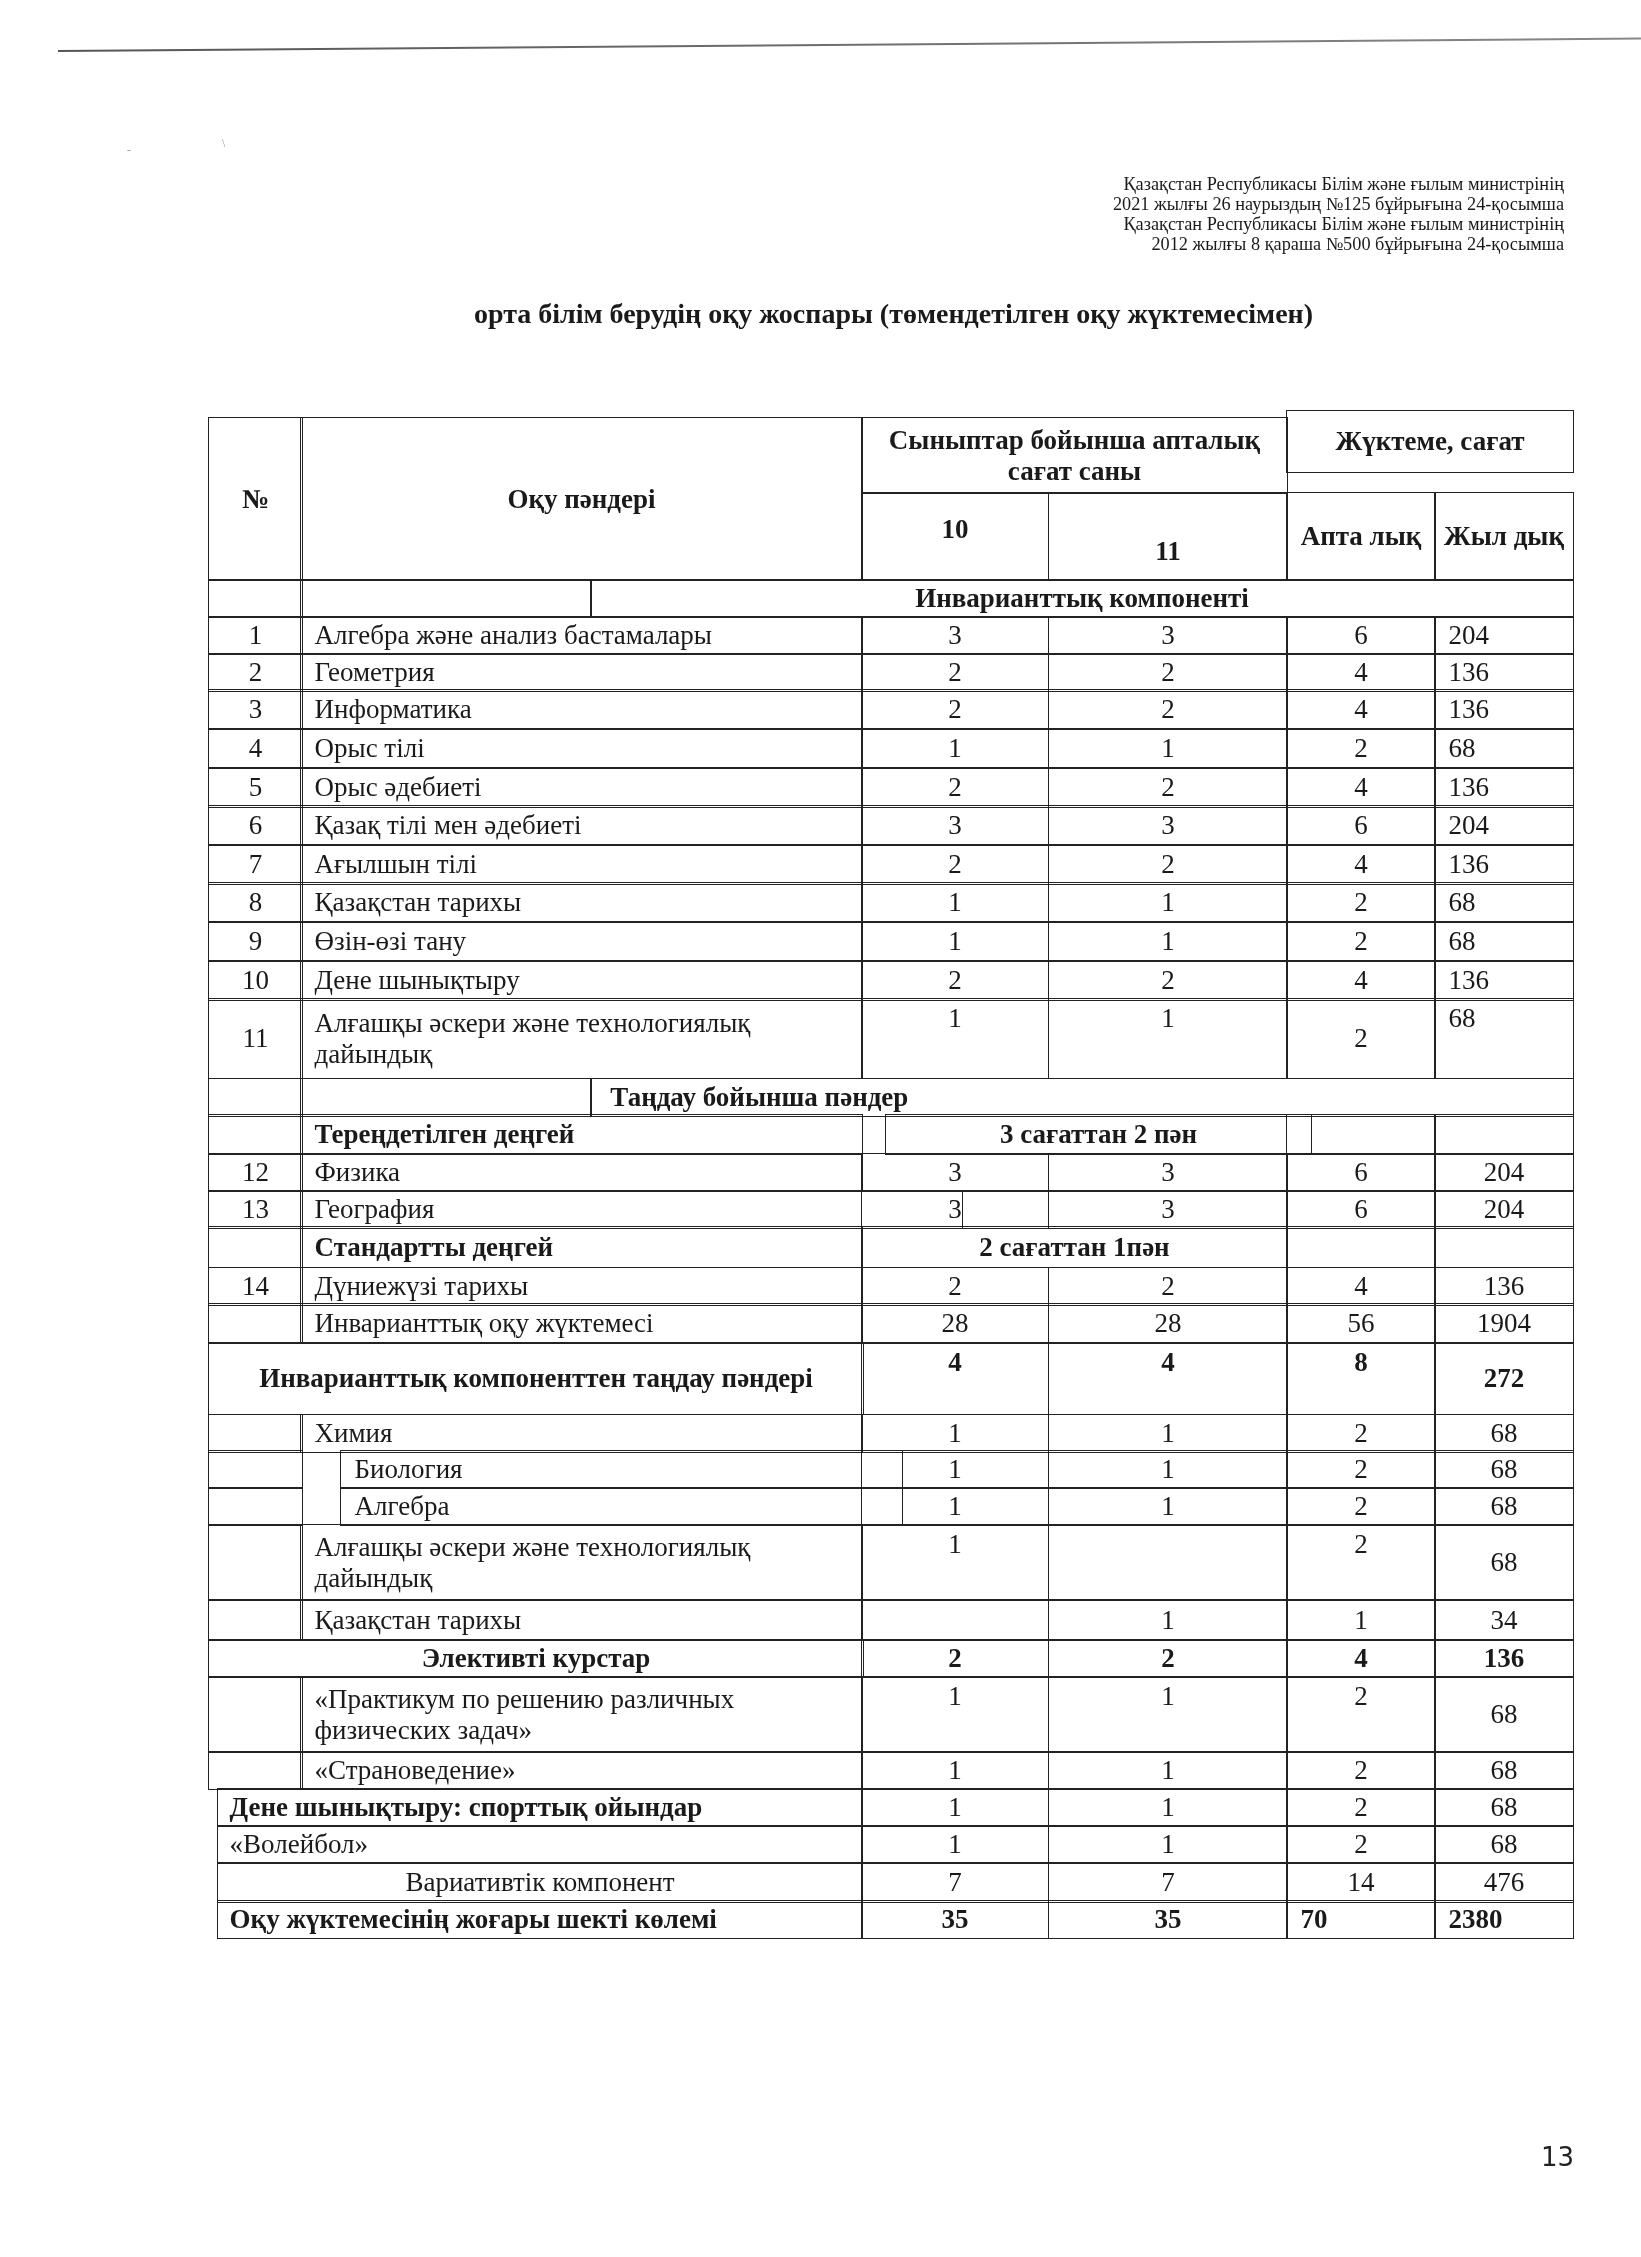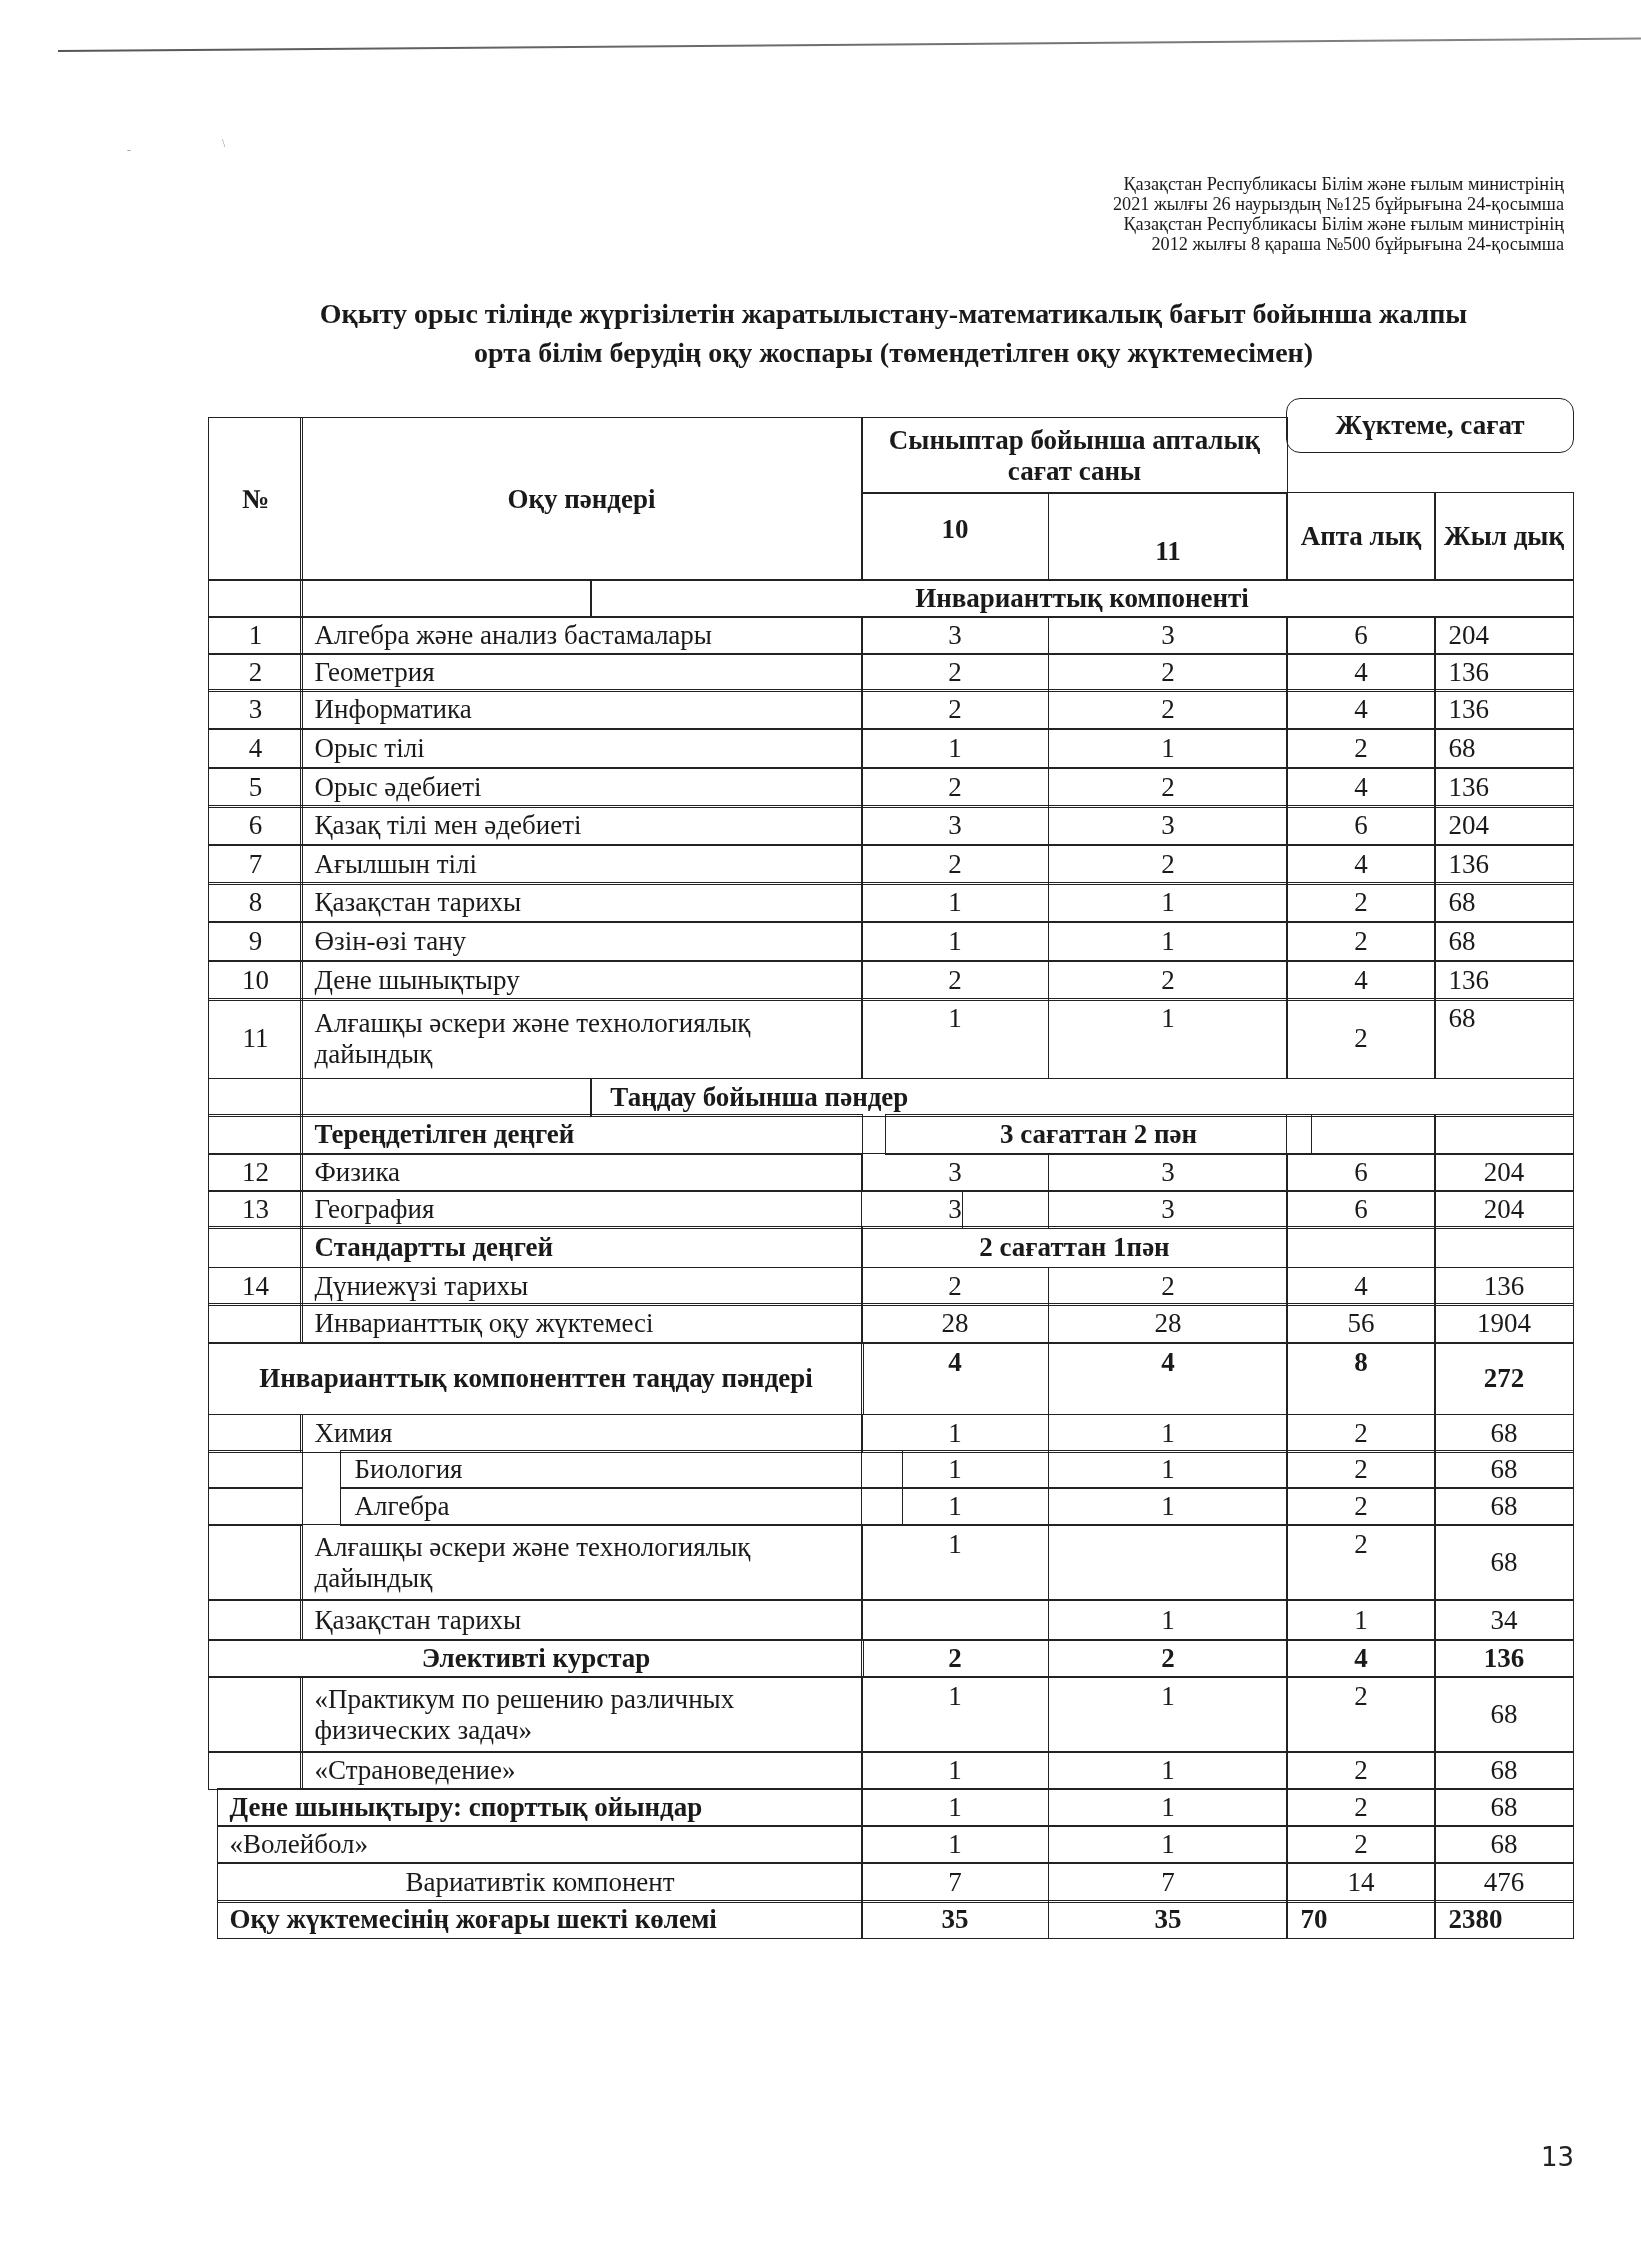--- a/index.html
+++ b/index.html
@@ -32,30 +32,29 @@
 <div class="scan-mark" style="left:222px;top:137px;">\</div>
 
 <div class="header-ref">
   <div>Қазақстан Республикасы  Білім және ғылым  министрінің</div>
   <div>2021 жылғы  26 наурыздың №125 бұйрығына 24-қосымша</div>
   <div>Қазақстан Республикасы  Білім және ғылым  министрінің</div>
   <div>2012 жылғы 8 қараша  №500 бұйрығына 24-қосымша</div>
 </div>
 
 <div class="doc-title">
-  <div>Оқыту орыс  тілінде жүргізілетін жаратылыстану-математикалық бағыт бойынша жалпы</div>
   <div>орта білім берудің оқу жоспары (төмендетілген оқу жүктемесімен)</div>
 </div>
 
 <div class="tbl">
 
   <div class="cell hdr" style="left:208px;top:417px;width:95px;height:164px;">№</div>
   <div class="cell hdr" style="left:300px;top:417px;width:563px;height:164px;">Оқу пәндері</div>
   <div class="cell hdr" style="left:861px;top:417px;width:427px;height:77px;">Сыныптар бойынша апталық сағат саны</div>
-  <div class="cell hdr" style="left:1286px;top:398px;width:288px;height:55px;border-radius:14px;">Жүктеме, сағат</div>
+  <div class="cell hdr" style="left:1286px;top:410px;width:288px;height:63px;">Жүктеме, сағат</div>
   <div class="cell hdr" style="left:861px;top:492px;width:188px;height:89px;align-items:flex-start;padding-top:21px;">10</div>
   <div class="cell hdr" style="left:1048px;top:492px;width:240px;height:89px;align-items:flex-end;padding-bottom:13.5px;">11</div>
   <div class="cell hdr" style="left:1286px;top:492px;width:150px;height:89px;">Апта лық</div>
   <div class="cell hdr" style="left:1434px;top:492px;width:140px;height:89px;">Жыл дық</div>
 
   <div class="cell" style="left:208px;top:579px;width:95px;height:39px;"></div>
   <div class="cell" style="left:300px;top:579px;width:292px;height:39px;"></div>
   <div class="cell hdr" style="left:590px;top:579px;width:984px;height:39px;text-align:right;">Инварианттық компоненті</div>
 
   <div>

